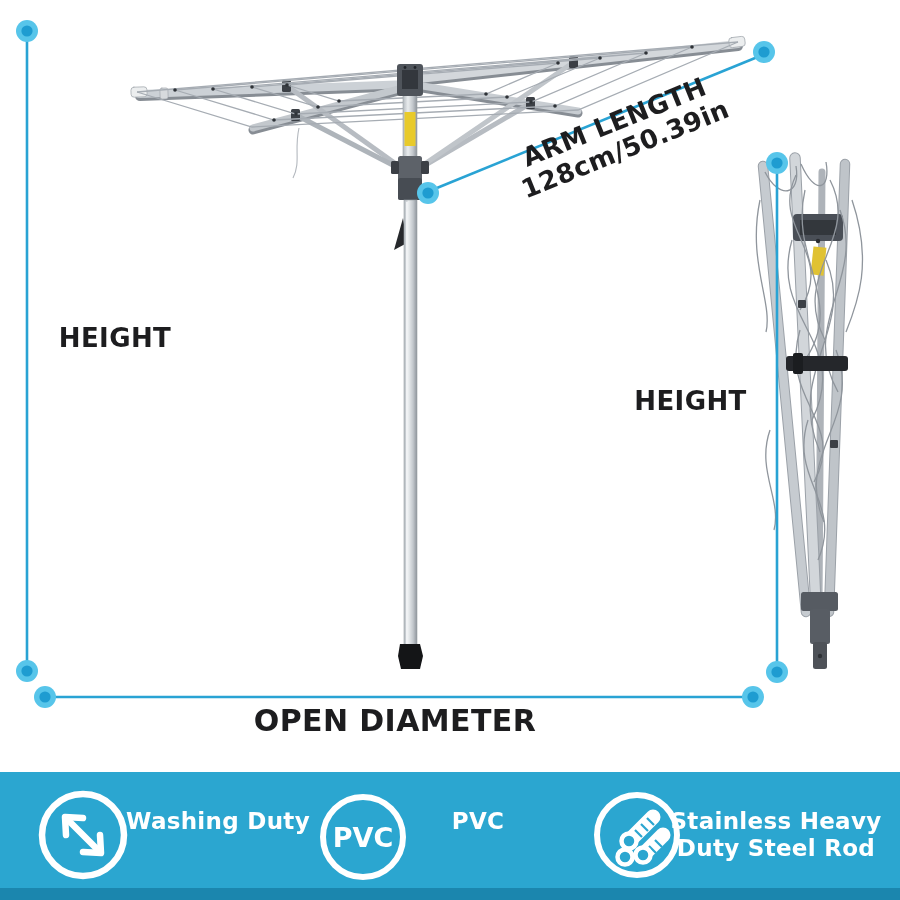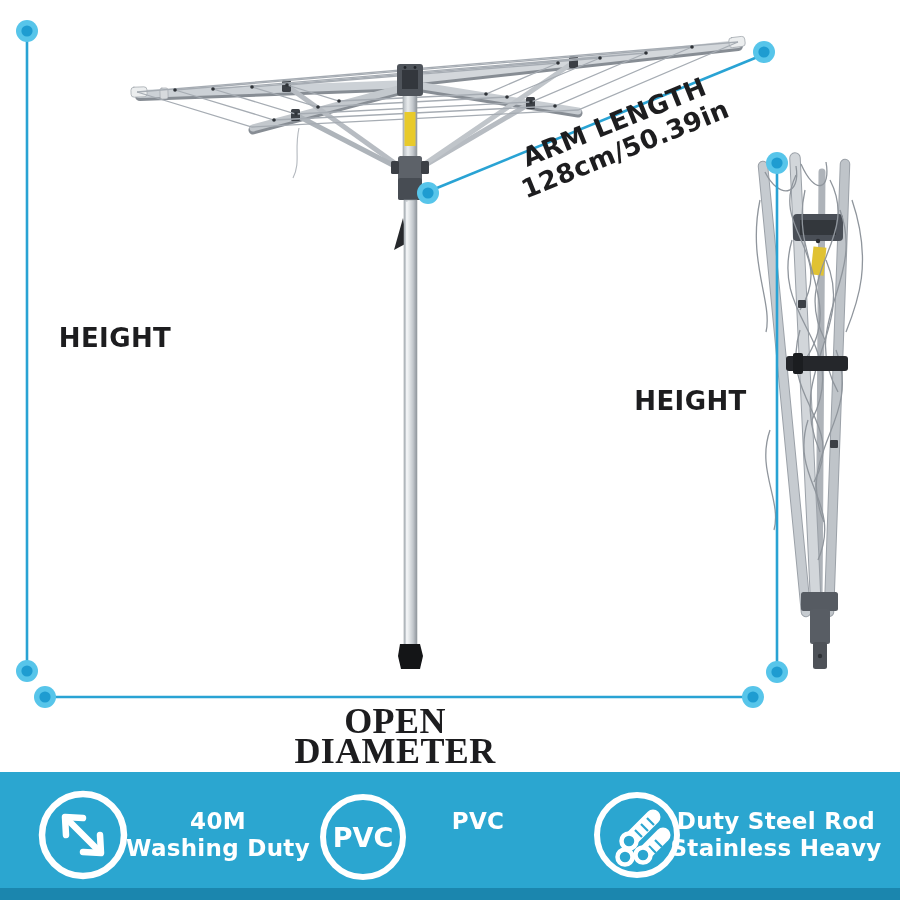--- a/index.html
+++ b/index.html
@@ -7,21 +7,21 @@
     position:relative;width:900px;height:900px;overflow:hidden;background:#ffffff;
     font-family:"DejaVu Sans","Liberation Sans",sans-serif;
   }
   #artwork{position:absolute;left:0;top:0;}
   .dim-label{
     position:absolute;text-align:center;color:#1d1d1f;font-weight:700;
     letter-spacing:.4px;line-height:30px;font-size:26px;
   }
   .dim-label .l2{white-space:nowrap;}
   #label-arm-length{transform:rotate(-22deg);line-height:29px;}
-  #label-open-diameter{font-size:36px;font-family:Liberation Serif, serif;}
+  #label-open-diameter{font-size:30px;}
   
   #banner{
     position:absolute;left:0;top:772px;width:900px;height:128px;background:#2ba6d0;
   }
   #banner-strip{position:absolute;left:0;bottom:0;width:900px;height:12px;background:#1b86ae;}
   .ftext{
     position:absolute;color:#ffffff;font-weight:700;font-size:23px;line-height:27px;
     text-align:center;letter-spacing:.3px;
   }
   .ftext .fl{white-space:nowrap;}
@@ -222,21 +222,20 @@
 
   <div id="banner">
 
     <svg class="ficon" width="96" height="96" style="position:absolute;left:35px;top:15px;" viewBox="0 0 96 96">
       <circle cx="48" cy="48" r="41" fill="none" stroke="#ffffff" stroke-width="6.5"></circle>
       <line x1="33" y1="33" x2="63" y2="63" stroke="#ffffff" stroke-width="6.5" stroke-linecap="round"></line>
       <polyline points="31,48 30,30 48,31" fill="none" stroke="#ffffff" stroke-width="6.5" stroke-linecap="round" stroke-linejoin="round"></polyline>
       <polyline points="48,65 66,66 65,48" fill="none" stroke="#ffffff" stroke-width="6.5" stroke-linecap="round" stroke-linejoin="round"></polyline>
     </svg>
     <div class="ftext" style="left:120px;top:36px;width:196px;">
-      <div class="fl">40M</div>
       <div class="fl">Washing Duty</div>
     </div>
 
     <svg class="ficon" width="92" height="92" style="position:absolute;left:317px;top:19px;" viewBox="0 0 92 92">
       <circle cx="46" cy="46" r="40" fill="none" stroke="#ffffff" stroke-width="6"></circle>
       <text x="46" y="56" text-anchor="middle" fill="#ffffff" font-size="27" font-weight="bold">PVC</text>
     </svg>
     <div class="ftext" style="left:408px;top:36px;width:140px;">
       <div class="fl">PVC</div>
     </div>
@@ -248,20 +247,20 @@
       <line x1="44" y1="41" x2="51" y2="48" stroke="#2ba6d0" stroke-width="2.2"></line>
       <line x1="50" y1="35" x2="57" y2="42" stroke="#2ba6d0" stroke-width="2.2"></line>
       <line x1="56" y1="29" x2="63" y2="36" stroke="#2ba6d0" stroke-width="2.2"></line>
       <line x1="58" y1="57" x2="65" y2="64" stroke="#2ba6d0" stroke-width="2.2"></line>
       <line x1="64" y1="51" x2="71" y2="58" stroke="#2ba6d0" stroke-width="2.2"></line>
       <circle cx="38" cy="52" r="7.5" fill="#2ba6d0" stroke="#ffffff" stroke-width="4.5"></circle>
       <circle cx="52" cy="66" r="7.5" fill="#2ba6d0" stroke="#ffffff" stroke-width="4.5"></circle>
       <circle cx="34" cy="68" r="7.5" fill="#2ba6d0" stroke="#ffffff" stroke-width="4.5"></circle>
     </svg>
     <div class="ftext" style="left:668px;top:36px;width:216px;">
+      <div class="fl">Stainless Heavy</div>
       <div class="fl">Duty Steel Rod</div>
-      <div class="fl">Stainless Heavy</div>
     </div>
 
     <div id="banner-strip"></div>
   </div>
 
 </div>
 
 </body></html>

